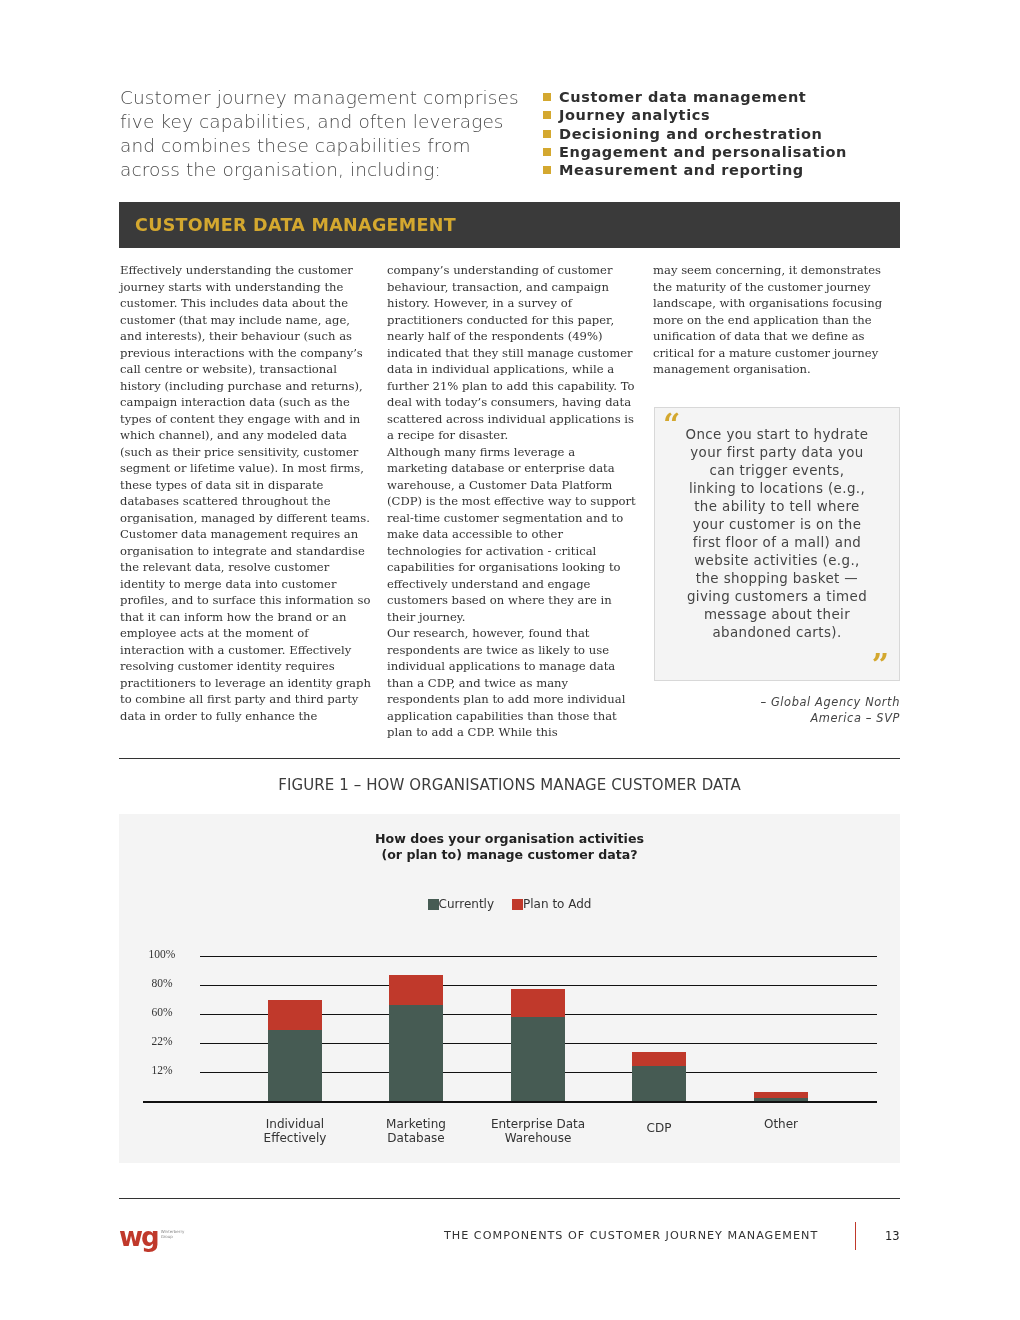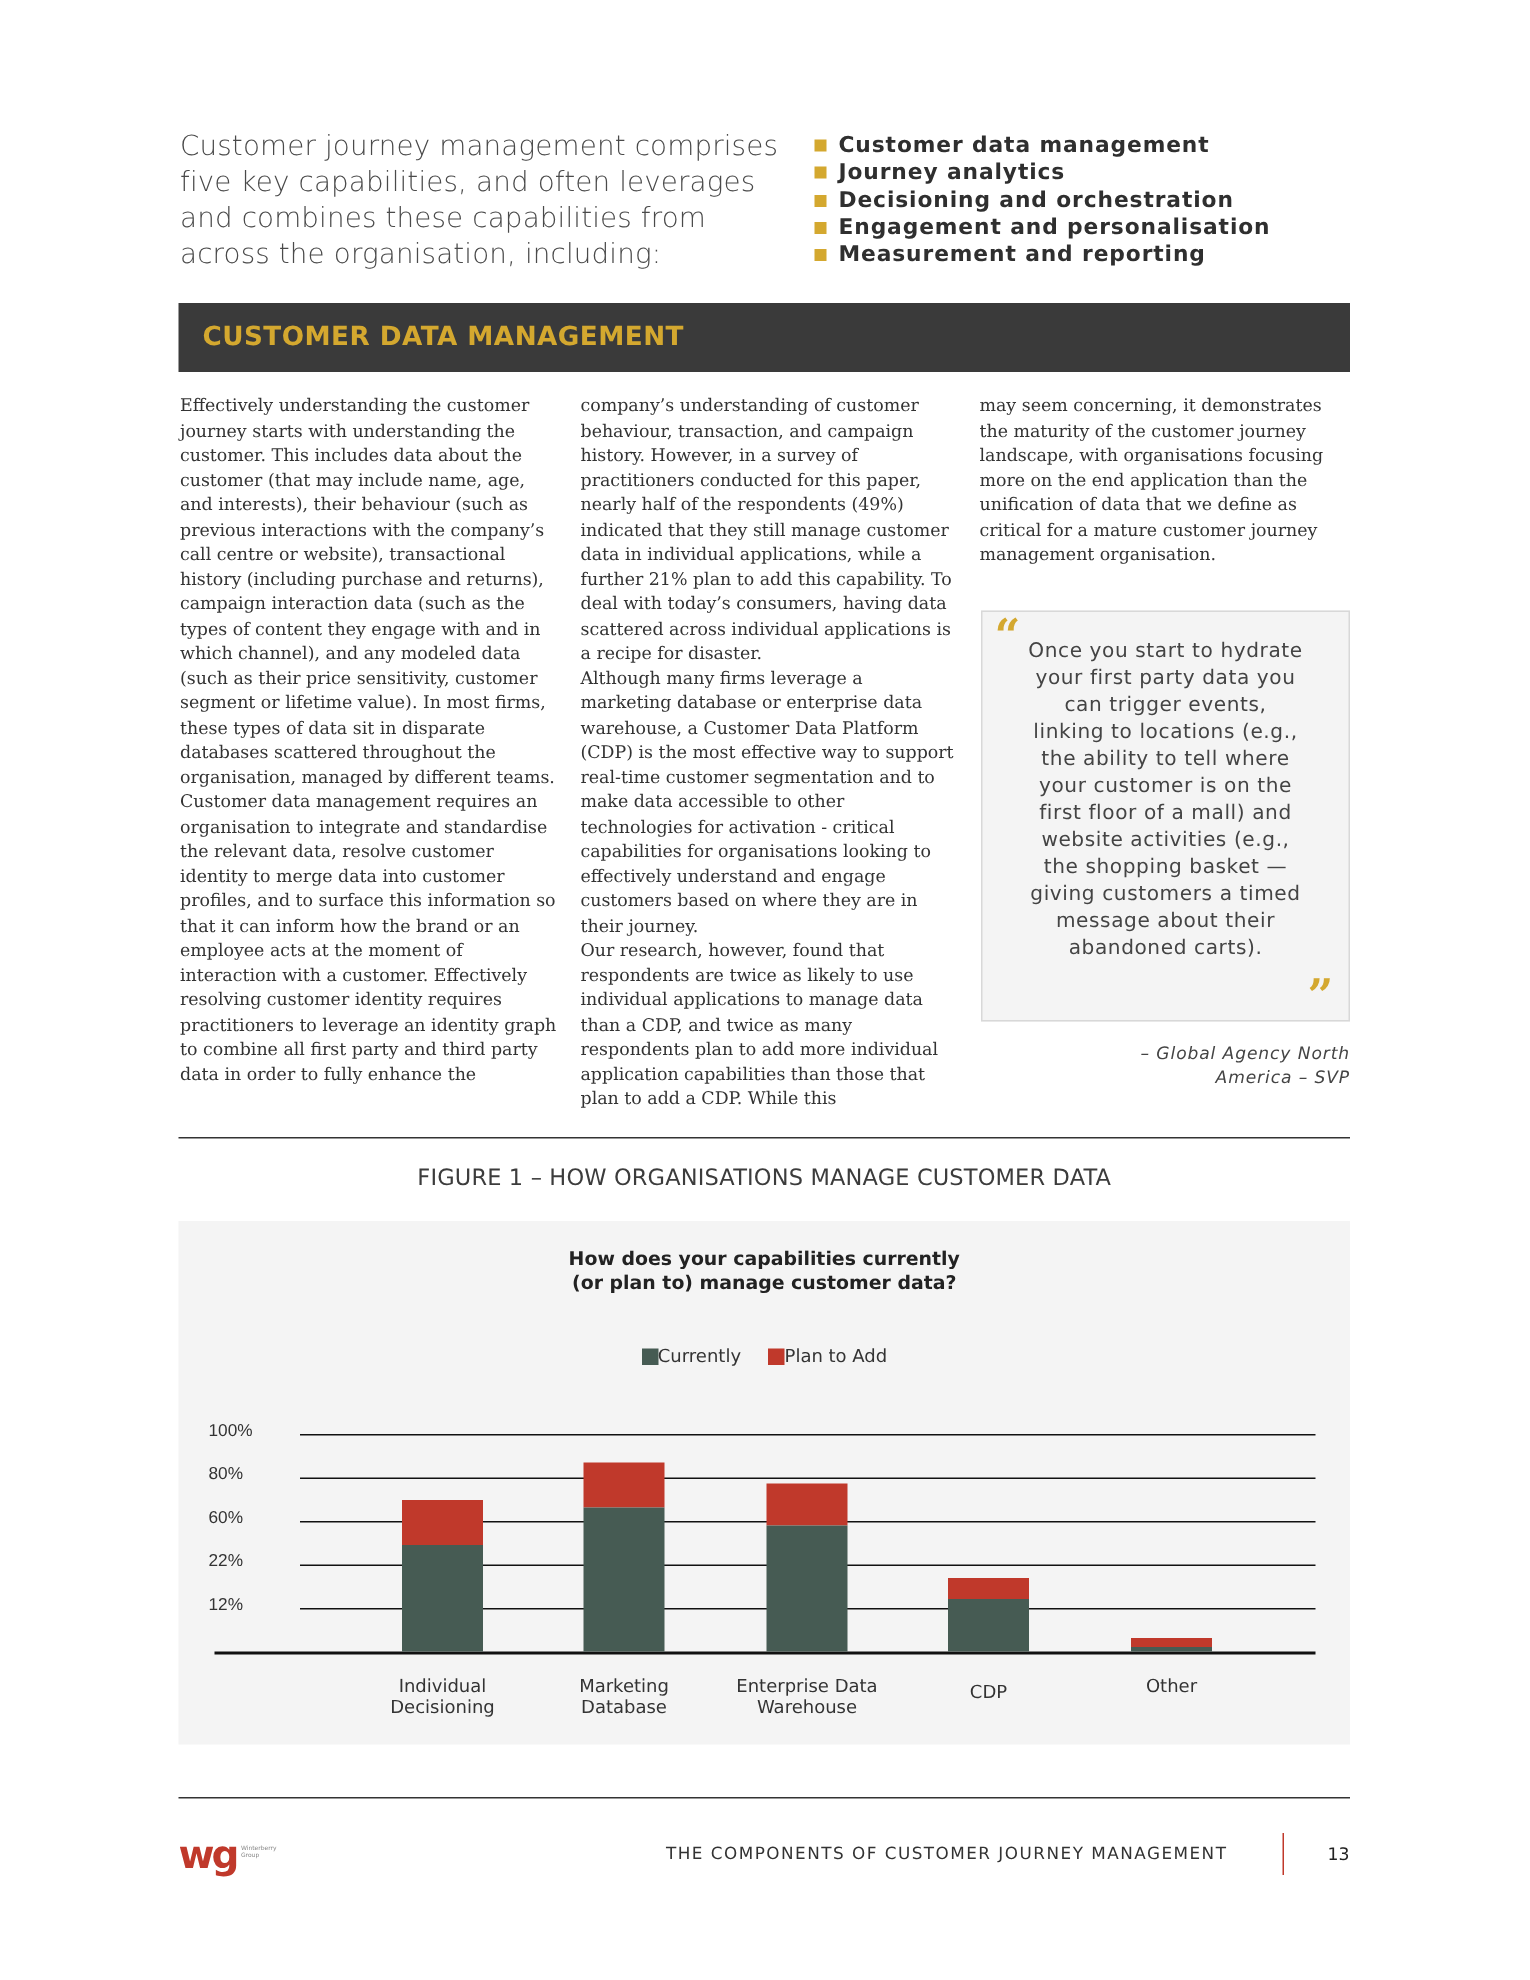--- a/index.html
+++ b/index.html
@@ -31,21 +31,21 @@
 
   .chart-panel { position: absolute; left: 119px; top: 814px; width: 781px; height: 349px; background: #f4f4f4; }
   .chart-title { position: absolute; left: 0; top: 17px; width: 781px; text-align: center; font-family: "DejaVu Sans", sans-serif; font-weight: bold; font-size: 12.6px; line-height: 16px; color: #222; }
   .legend { position: absolute; top: 83px; left: 0; width: 781px; display: flex; justify-content: center; gap: 18px; font-family: "DejaVu Sans", sans-serif; font-size: 12px; color: #333; }
   .legend-item { display: flex; align-items: center; gap: 0; }
   .legend-swatch { width: 11px; height: 11px; display: inline-block; }
 
   .plot { position: absolute; left: 0; top: 0; width: 781px; height: 349px; }
   .gridline { position: absolute; left: 81px; width: 677px; height: 1.3px; background: #111; }
   .baseline { position: absolute; left: 24px; width: 734px; height: 1.5px; background: #111; }
-  .ytick { position: absolute; left: 20px; width: 46px; text-align: left; font-family: Liberation Sans, sans-serif; font-size: 11.5px; color: #333; }
+  .ytick { position: absolute; left: 20px; width: 46px; text-align: center; font-family: Liberation Serif, serif; font-size: 11.5px; color: #333; }
   .bar { position: absolute; width: 54px; display: flex; flex-direction: column; }
   .bar .seg-plan { width: 100%; }
   .bar .seg-cur { width: 100%; }
   .xlabel { position: absolute; width: 120px; text-align: center; font-family: "DejaVu Sans", sans-serif; font-size: 12px; line-height: 14px; color: #333; }
 
   .footer-rule { position: absolute; left: 119px; top: 1198px; width: 781px; height: 1px; background: #333; }
   .logo { position: absolute; left: 119px; top: 1226px; display: flex; align-items: flex-start; }
   .logo-mark { font-family: "DejaVu Sans", sans-serif; font-weight: bold; font-size: 26px; line-height: 22px; letter-spacing: -2px; }
   .logo-sub { font-family: "DejaVu Sans", sans-serif; font-size: 4px; line-height: 5px; color: #888; margin-left: 3px; margin-top: 3px; width: 28px; }
   .footer-title { position: absolute; left: 444px; top: 1229px; font-family: "DejaVu Sans", sans-serif; font-size: 11.2px; letter-spacing: 1px; color: #333; }
@@ -105,21 +105,21 @@
 <div class="attribution">
   <div>– Global Agency North</div>
   <div>America – SVP</div>
 </div>
 
 <div class="rule" style="top:758px"></div>
 <div class="figure-title">FIGURE 1 – HOW ORGANISATIONS MANAGE CUSTOMER DATA</div>
 
 <div class="chart-panel" style="background: rgb(244, 244, 244);">
   <div class="chart-title">
-    <div>How does your capabilities currently</div>
+    <div>How does your organisation activities</div>
     <div>(or plan to) manage customer data?</div>
   </div>
   <div class="legend">
     <div class="legend-item">
       <span class="legend-swatch" id="sw-cur" style="background: rgb(70, 91, 83);"></span>
       <span>Currently</span>
     </div>
     <div class="legend-item">
       <span class="legend-swatch" id="sw-plan" style="background: rgb(192, 57, 43);"></span>
       <span>Plan to Add</span>
@@ -136,21 +136,21 @@
       <div class="ytick" style="top: 163px;">80%</div>
       <div class="gridline" style="top: 142px;"></div>
       <div class="ytick" style="top: 134px;">100%</div>
       <div class="baseline" style="top: 287px;"></div>
       <div class="bar" style="left: 149px; top: 185.5px;">
         <div class="seg-plan" style="height: 30.45px; background: rgb(192, 57, 43);"></div>
         <div class="seg-cur" style="height: 71.05px; background: rgb(70, 91, 83);"></div>
       </div>
       <div class="xlabel" style="left: 116px; top: 303px;">
         <div>Individual</div>
-        <div>Decisioning</div>
+        <div>Effectively</div>
       </div>
       <div class="bar" style="left: 270px; top: 160.85px;">
         <div class="seg-plan" style="height: 30.45px; background: rgb(192, 57, 43);"></div>
         <div class="seg-cur" style="height: 95.7px; background: rgb(70, 91, 83);"></div>
       </div>
       <div class="xlabel" style="left: 237px; top: 303px;">
         <div>Marketing</div>
         <div>Database</div>
       </div>
       <div class="bar" style="left: 392px; top: 175.35px;">

